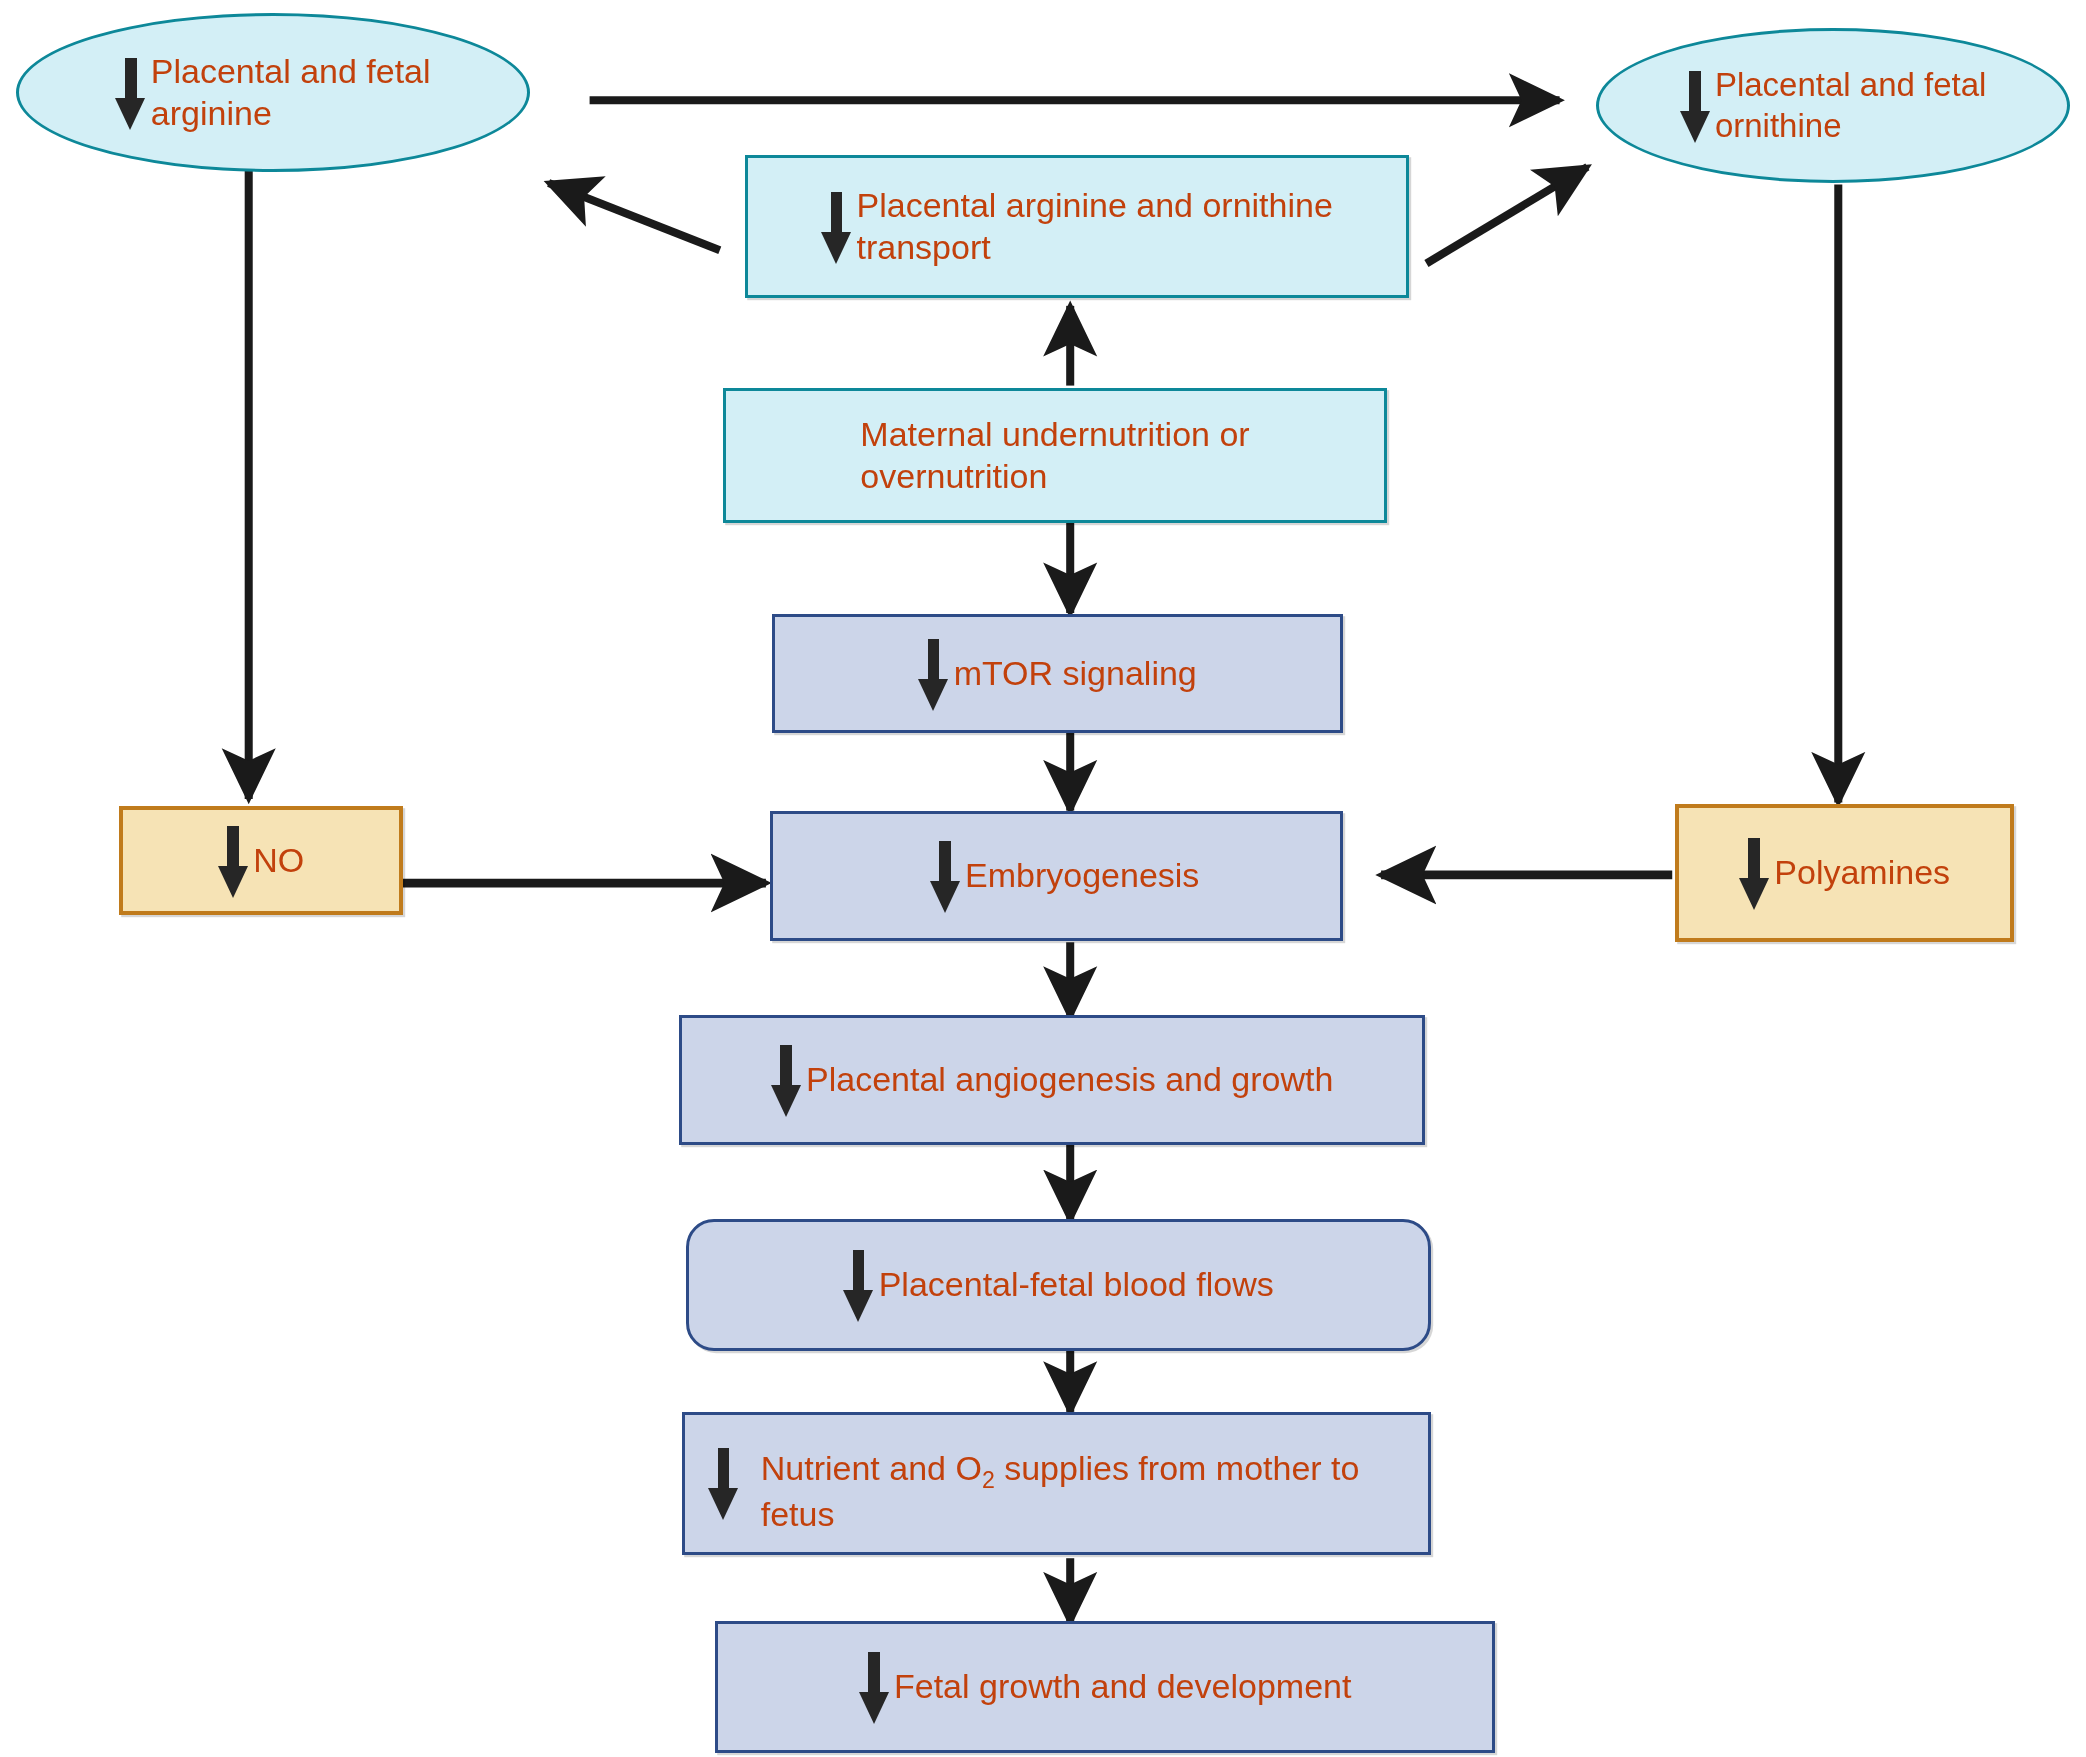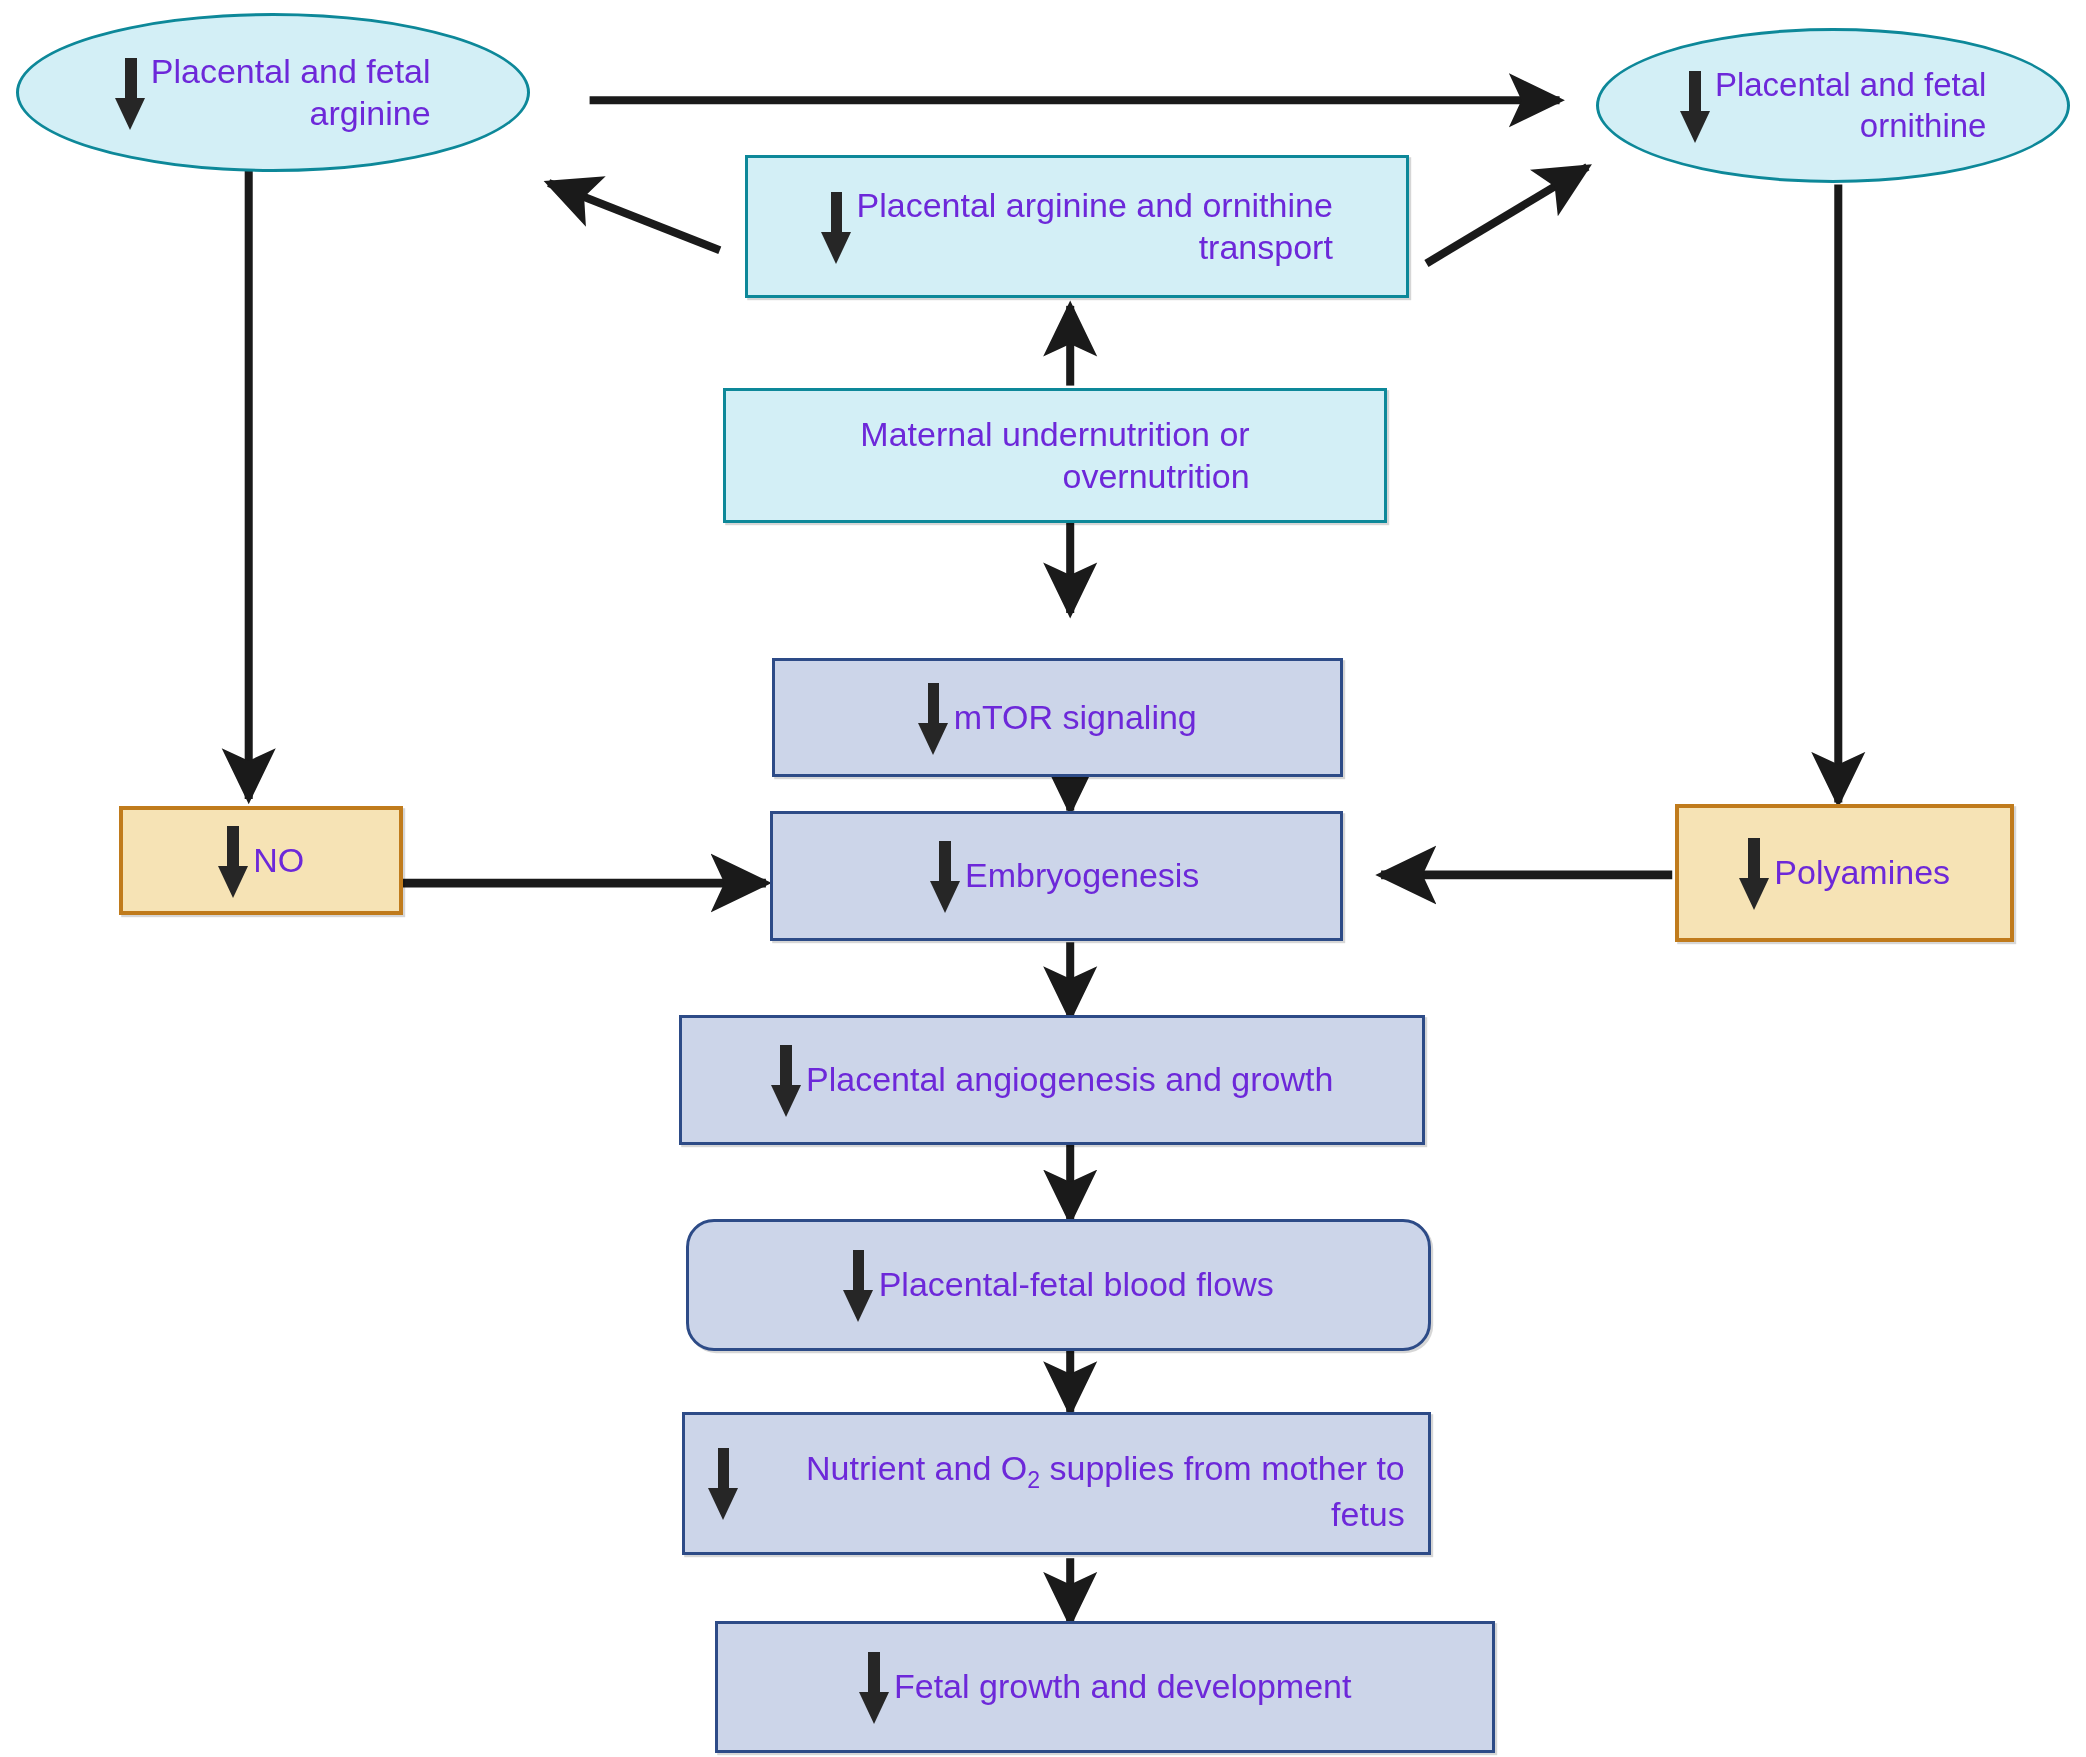--- a/index.html
+++ b/index.html
@@ -22,22 +22,22 @@
     width: 2087px;
     height: 1758px;
     pointer-events: none;
   }
   .node {
     position: absolute;
     box-sizing: border-box;
     display: flex;
     align-items: center;
     justify-content: center;
-    text-align: right;
-    color: #6d28d9;
+    text-align: left;
+    color: #c2410c;
     line-height: 1.22;
   }
   .node .label {
     display: inline-block;
     white-space: pre-line;
   }
   
   .ellipse {
     border-radius: 50%;
     background: #d3eff6;
@@ -170,21 +170,21 @@
     </div>
   </div>
 
   <div class="node rect-cyan" style="left:723px; top:388px; width:664px; height:135px; font-size:34px;">
     <div class="row">
       <span class="label">Maternal undernutrition or
 overnutrition</span>
     </div>
   </div>
 
-  <div class="node rect-blue" style="left:772px; top:614px; width:571px; height:119px; font-size:34px;margin-top:44px;">
+  <div class="node rect-blue" style="left:772px; top:614px; width:571px; height:119px; font-size:34px;">
     <div class="row">
       <span class="dn-arrow">
         <span class="shaft"></span>
           <span class="head"></span>
       </span>
       <span class="label">mTOR signaling</span>
     </div>
   </div>
 
   <div class="node rect-tan" style="left:119px; top:806px; width:284px; height:109px; font-size:34px;">

